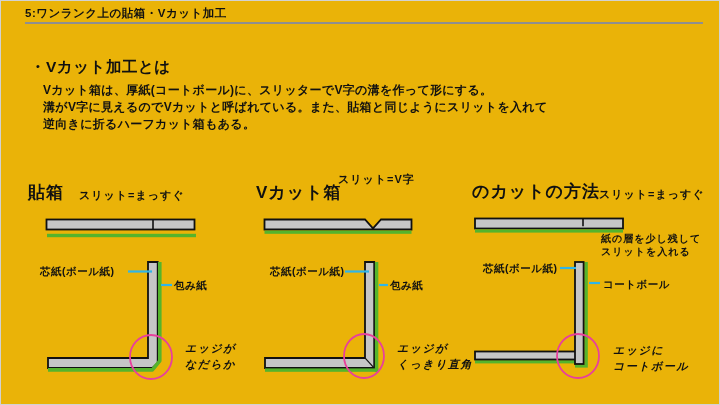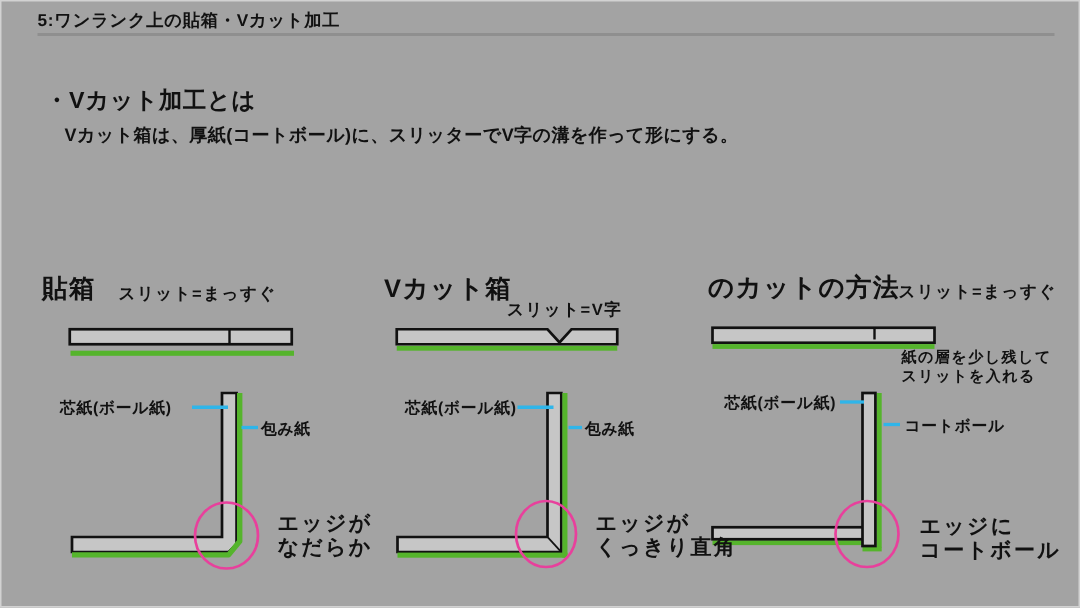--- a/index.html
+++ b/index.html
@@ -6,41 +6,41 @@
   html,body { width:720px; height:405px; overflow:hidden; }
   body {
     font-family:"Liberation Sans","DejaVu Sans",sans-serif;
     font-weight:700;
     color:#111;
     background:#ffffff;
   }
   #slide {
     position:relative;
     width:720px; height:405px;
-    background:#a3a3a3;
+    background:#eab308;
     box-shadow: inset 0 0 0 1px #d2d2d2;
   }
   .abs { position:absolute; white-space:nowrap; }
 
   
   .hdr-text { left:25px; top:6px; font-size:11.5px; letter-spacing:0.5px; }
   .hdr-rule { left:25px; top:22px; width:678px; height:2px; background:#8f8f8f; }
 
   
   .title { left:30px; top:57px; font-size:15.5px; letter-spacing:0.5px; }
   .body-text { left:43px; top:82px; font-size:12px; line-height:17px; letter-spacing:0.3px; }
 
   
   .colheading { font-size:17px; letter-spacing:1px; }
   .slitnote  { font-size:11px; letter-spacing:1px; }
 
   
   .lbl   { font-size:10.5px; letter-spacing:0.5px; }
   .lbl2  { font-size:10.5px; letter-spacing:0.5px; line-height:15.5px; }
-  .edge  { font-size:14px; letter-spacing:1.5px; line-height:16px; }
+  .edge  { font-size:11px; letter-spacing:1.5px; line-height:16px;font-style:italic; }
   .annot { font-size:10px; letter-spacing:1px; line-height:12.5px; }
 
   
   svg { position:absolute; left:0; top:0; }
   .board      { fill:#c6c6c6; stroke:#111111; stroke-width:1.8; }
   .greenfill  { fill:#55b42c; }
   .greenline  { fill:none; stroke:#55b42c; stroke-width:3.6; stroke-linejoin:round; }
   .slitline   { stroke:#111111; stroke-width:1.6; }
   .miterline  { stroke:#111111; stroke-width:1.2; }
   .cyanline   { stroke:#2fb5e9; stroke-width:2.2; }
@@ -50,20 +50,22 @@
 <body>
 
 <div id="slide">
 
   <div class="abs hdr-text">5:ワンランク上の貼箱・Vカット加工</div>
   <div class="abs hdr-rule"></div>
 
   <div class="abs title">・Vカット加工とは</div>
   <div class="abs body-text">
     <div>Vカット箱は、厚紙(コートボール)に、スリッターでV字の溝を作って形にする。</div>
+    <div>溝がV字に見えるのでVカットと呼ばれている。また、貼箱と同じようにスリットを入れて</div>
+    <div>逆向きに折るハーフカット箱もある。</div>
   </div>
 
   <svg width="720" height="405" viewBox="0 0 720 405">
 
     <g>
       <rect class="board" x="46.5" y="219.5" width="148" height="10"></rect>
       <line class="slitline" x1="153" y1="219.5" x2="153" y2="229.5"></line>
       <rect class="greenfill" x="47" y="233.8" width="149" height="3.4"></rect>
       <path class="board" d="M148,262 V358 H48 V368 H152.5 L157.7,362.8 V262 Z"></path>
       <path class="greenline" d="M159.8,262 V360.8 L152.4,369.9 H48"></path>
@@ -102,21 +104,21 @@
   <div class="abs colheading" style="left:28px; top:181px;">貼箱</div>
   <div class="abs slitnote" style="left:79px; top:188px;">スリット=まっすぐ</div>
   <div class="abs lbl" style="left:40px; top:265px;">芯紙(ボール紙)</div>
   <div class="abs lbl" style="left:174px; top:279px;">包み紙</div>
   <div class="abs edge" style="left:185px; top:340px;">
     <div>エッジが</div>
     <div>なだらか</div>
   </div>
 
   <div class="abs colheading" style="left:256px; top:181px;">Vカット箱</div>
-  <div class="abs slitnote" style="left:338px; top:199px;">スリット=V字</div>
+  <div class="abs slitnote" style="left:338px; top:172px;">スリット=V字</div>
   <div class="abs lbl" style="left:270px; top:265px;">芯紙(ボール紙)</div>
   <div class="abs lbl" style="left:390px; top:279px;">包み紙</div>
   <div class="abs edge" style="left:397px; top:340px;">
     <div>エッジが</div>
     <div>くっきり直角</div>
   </div>
 
   <div class="abs colheading" style="left:472px; top:180px;">のカットの方法</div>
   <div class="abs slitnote" style="left:599px; top:187px;">スリット=まっすぐ</div>
   <div class="abs annot" style="left:601px; top:233px;">

